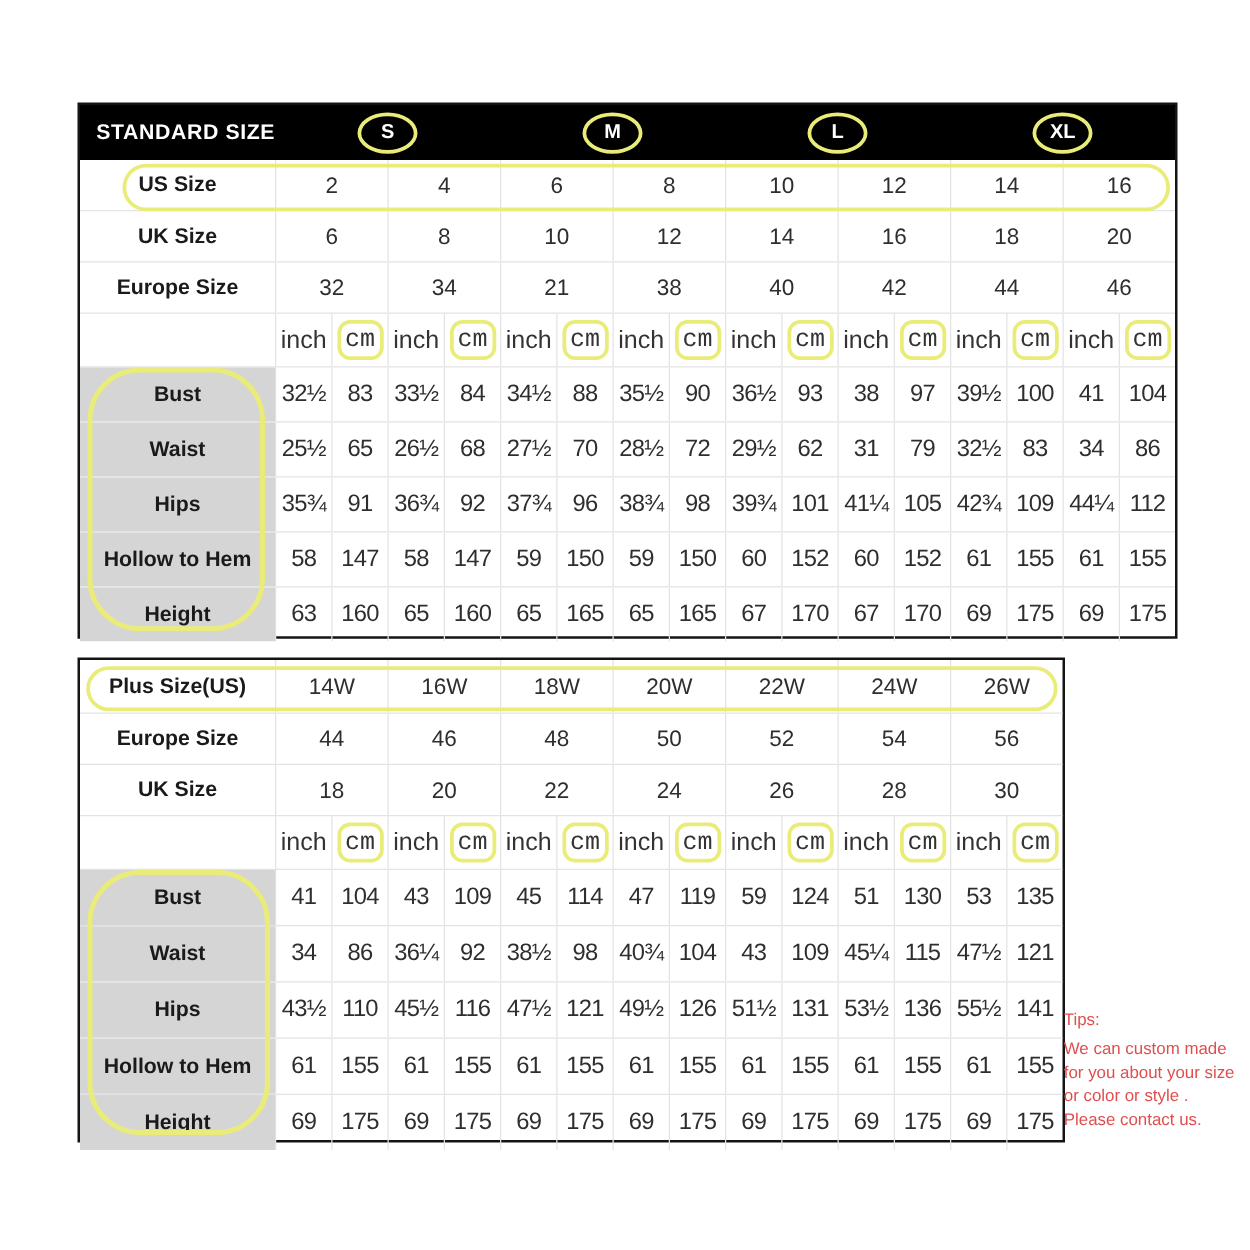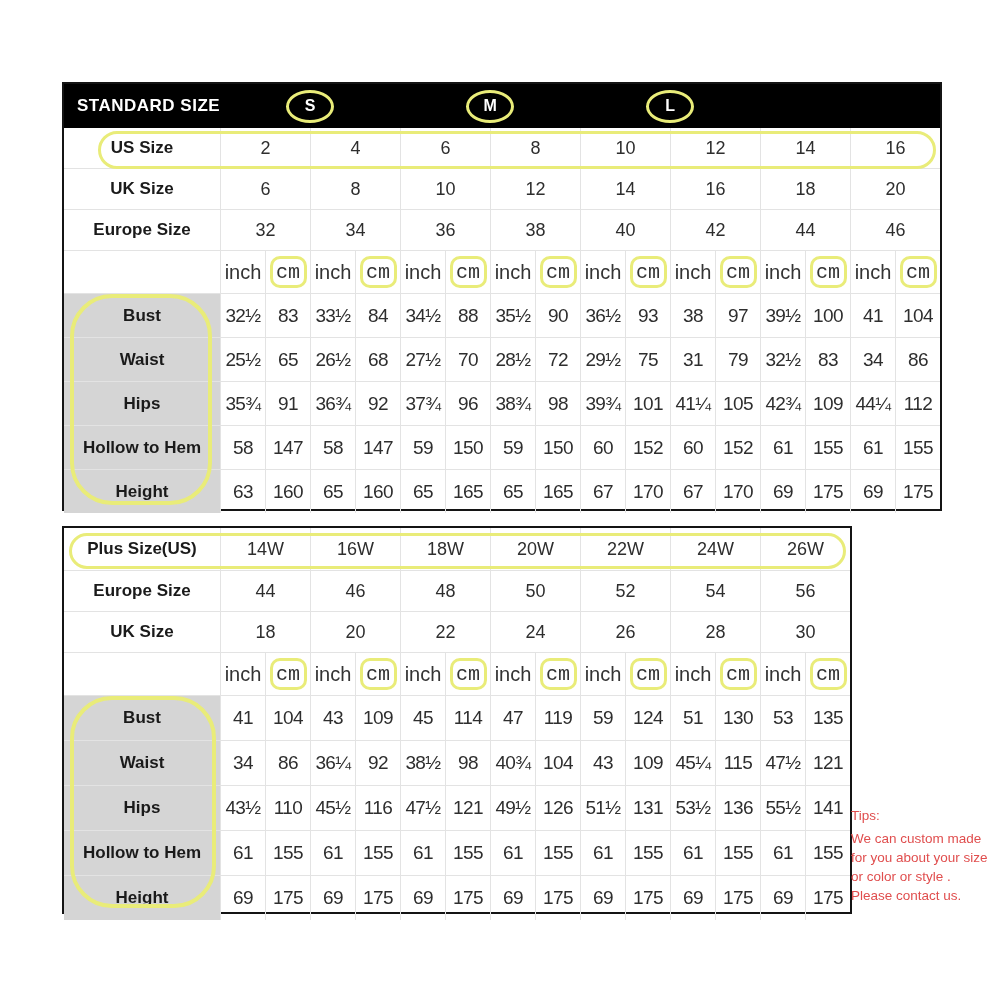--- a/index.html
+++ b/index.html
@@ -78,20 +78,23 @@
       <div class="hdr-title">STANDARD SIZE</div>
 
     <div class="size-group">
           <span class="size-ellipse">S</span>
         </div>
         <div class="size-group">
           <span class="size-ellipse">M</span>
         </div>
         <div class="size-group">
           <span class="size-ellipse">L</span>
+        </div>
+        <div class="size-group">
+          <span class="size-ellipse">XL</span>
         </div>
       </div>
     <div class="tbody">
         <div class="row r40 first">
           <div class="label-cell">US Size</div>
           <div class="cell span2">2</div>
           <div class="cell span2">4</div>
           <div class="cell span2">6</div>
           <div class="cell span2">8</div>
           <div class="cell span2">10</div>
@@ -107,21 +110,21 @@
           <div class="cell span2">12</div>
           <div class="cell span2">14</div>
           <div class="cell span2">16</div>
           <div class="cell span2">18</div>
           <div class="cell span2">20</div>
         </div>
         <div class="row r40">
           <div class="label-cell">Europe Size</div>
           <div class="cell span2">32</div>
           <div class="cell span2">34</div>
-          <div class="cell span2">36</div>
+          <div class="cell span2">21</div>
           <div class="cell span2">38</div>
           <div class="cell span2">40</div>
           <div class="cell span2">42</div>
           <div class="cell span2">44</div>
           <div class="cell span2">46</div>
         </div>
         <div class="row r42">
           <div class="label-cell"></div>
           <div class="cell unit">inch</div>
           <div class="cell unit">
@@ -179,21 +182,21 @@
           <div class="label-cell gray">Waist</div>
           <div class="cell">25½</div>
           <div class="cell">65</div>
           <div class="cell">26½</div>
           <div class="cell">68</div>
           <div class="cell">27½</div>
           <div class="cell">70</div>
           <div class="cell">28½</div>
           <div class="cell">72</div>
           <div class="cell">29½</div>
-          <div class="cell">75</div>
+          <div class="cell">62</div>
           <div class="cell">31</div>
           <div class="cell">79</div>
           <div class="cell">32½</div>
           <div class="cell">83</div>
           <div class="cell">34</div>
           <div class="cell">86</div>
         </div>
         <div class="row r43">
           <div class="label-cell gray">Hips</div>
           <div class="cell">35¾</div>

